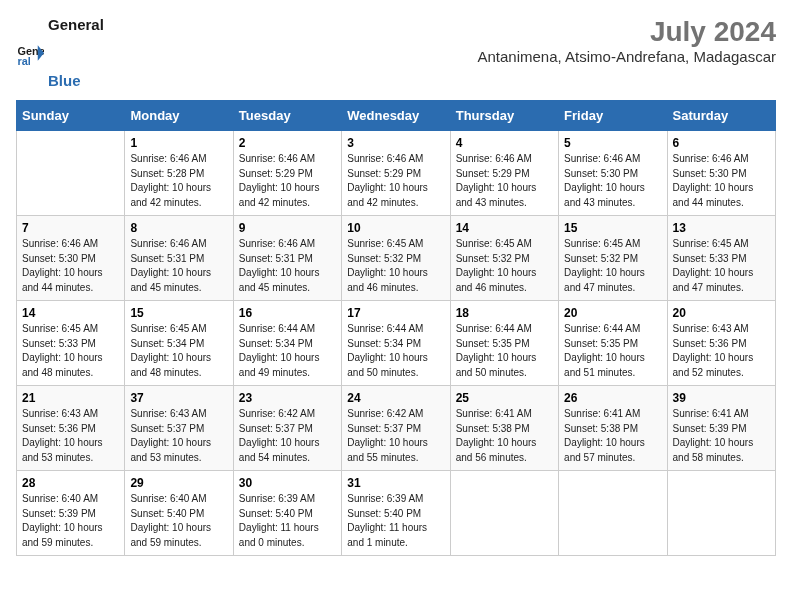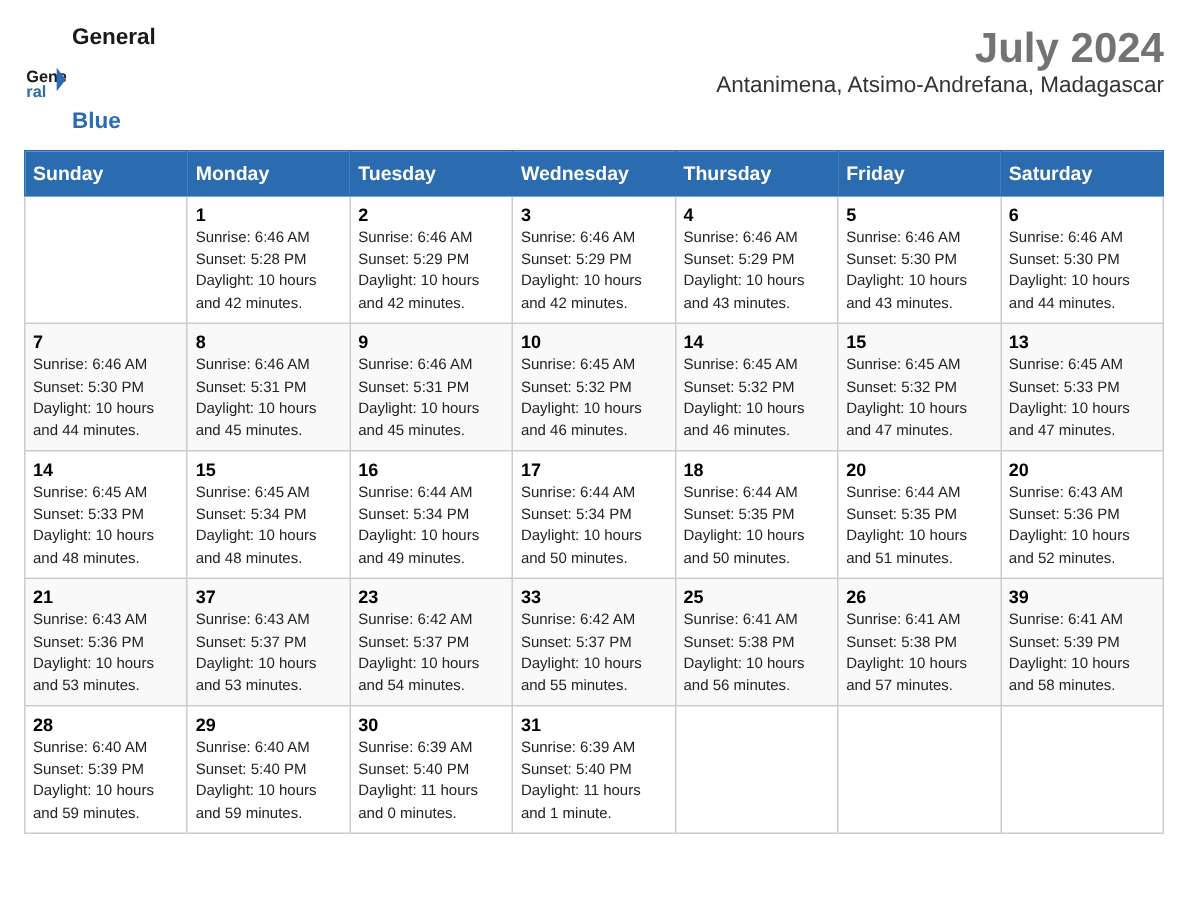--- a/index.html
+++ b/index.html
@@ -273,21 +273,21 @@
 and 53 minutes.</div>
         </td>
         <td>
           <span class="day-num">23</span>
           <div class="day-info" style="white-space: pre-line;">Sunrise: 6:42 AM
 Sunset: 5:37 PM
 Daylight: 10 hours
 and 54 minutes.</div>
         </td>
         <td>
-          <span class="day-num">33</span>
+          <span class="day-num">24</span>
           <div class="day-info" style="white-space: pre-line;">Sunrise: 6:42 AM
 Sunset: 5:37 PM
 Daylight: 10 hours
 and 55 minutes.</div>
         </td>
         <td>
           <span class="day-num">25</span>
           <div class="day-info" style="white-space: pre-line;">Sunrise: 6:41 AM
 Sunset: 5:38 PM
 Daylight: 10 hours

